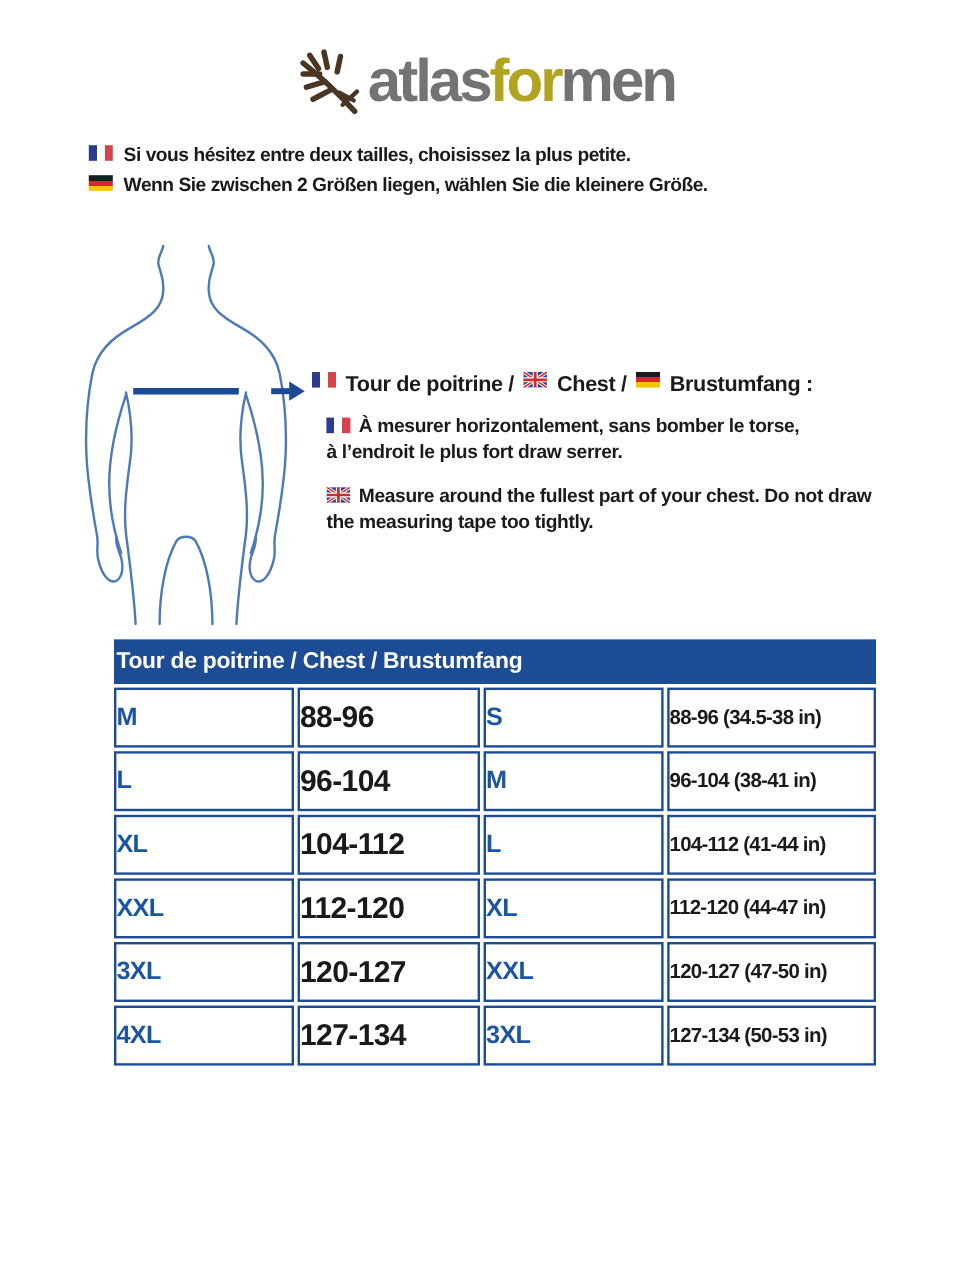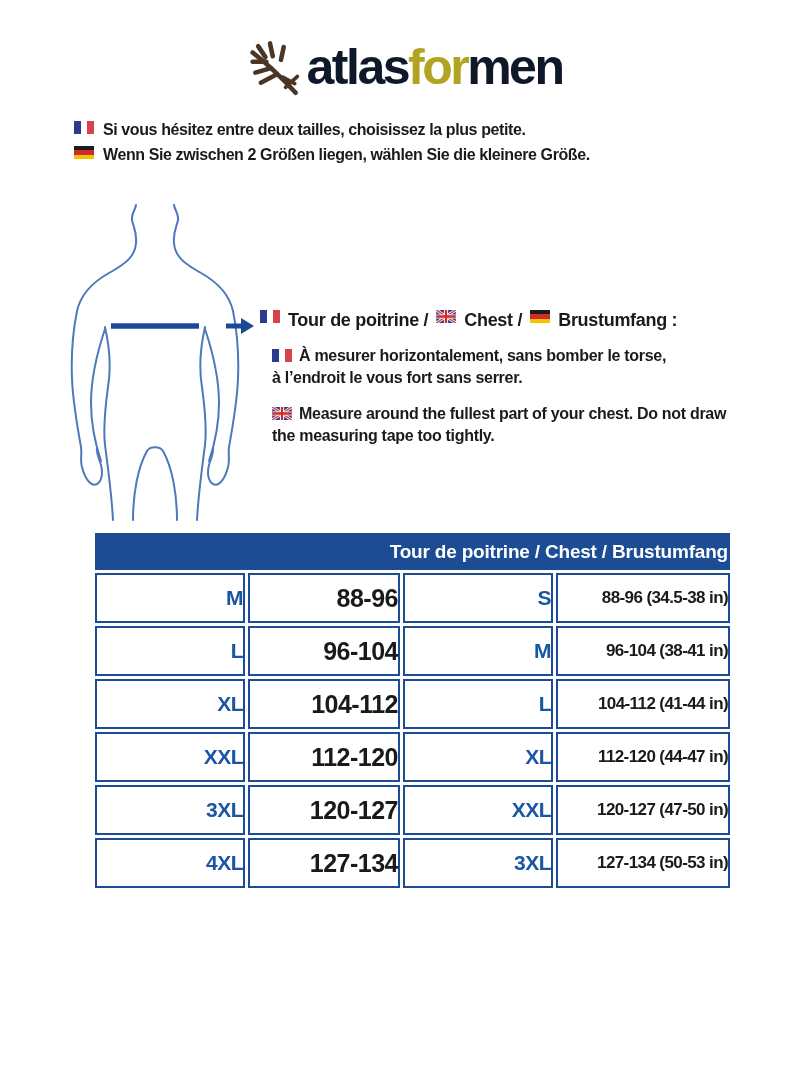--- a/index.html
+++ b/index.html
@@ -6,21 +6,21 @@
   .page {
     position:relative; width:800px; height:1070px; background:#ffffff;
     font-family:"Liberation Sans", sans-serif; color:#1a1a1a; overflow:hidden;
   }
 
   
   .logo { position:absolute; top:34px; left:0; width:100%;
           display:flex; justify-content:center; align-items:flex-start; gap:5px; }
   .logo-icon { width:64px; height:66px; margin-top:2px; }
   .logo-text { font-size:50px; font-weight:bold; letter-spacing:-2.5px; line-height:66px; white-space:nowrap; }
-  .logo-brown { color:#0f172a; }
+  .logo-brown { color:#737373; }
   .logo-olive { color:#b1a420; }
 
   
   .flag { width:20px; height:13px; display:inline-block; flex:0 0 auto; }
   .flag-fr { background:linear-gradient(to right,#2b3c8e 0 33%,#ffffff 33% 66%,#d8424b 66% 100%); }
   .flag-de { background:linear-gradient(to bottom,#1c1c1c 0 34%,#cf2b2b 34% 67%,#f2c300 67% 100%); }
   .flag-uk svg { display:block; width:20px; height:13px; }
   p .flag, .inline-flag { vertical-align:-1px; margin-right:7px; }
 
   
@@ -33,21 +33,21 @@
 
   
   .measure { position:absolute; left:260px; top:310px; width:505px; }
   .measure-heading { display:flex; align-items:flex-start; gap:8px; font-size:18px;
                      font-weight:bold; white-space:nowrap; letter-spacing:-0.3px; }
   .measure p { margin:14px 0 0 12px; font-size:16px; font-weight:bold;
                line-height:22px; letter-spacing:-0.3px; white-space:nowrap; }
 
   
   .size-table { position:absolute; left:92px; top:530px; border-collapse:separate; border-spacing:3px; }
-  .size-table th, .size-table td { border:2.5px solid #1c4d94; text-align:right; vertical-align:middle; padding:0; }
+  .size-table th, .size-table td { border:2.5px solid #1c4d94; text-align:left; vertical-align:middle; padding:0; }
   .title-cell { background:#1c4d94; border-color:#1c4d94; color:#ffffff;
                 font-size:19px; font-weight:bold; height:33px; letter-spacing:-0.2px; }
   .col-header { background:#e7e8f1; font-size:25px; font-weight:normal; height:50px; letter-spacing:-1px; }
   .size-table td { height:46px; background:#ffffff; }
   .size-cell  { color:#1a56a4; font-size:21px; font-weight:bold; letter-spacing:-0.5px; }
   .value-cell { color:#1a1a1a; font-size:25px; font-weight:bold; letter-spacing:-0.5px; }
   .value-cell.in { font-size:17px; letter-spacing:-0.6px; }
 </style>
 </head>
 <body>
@@ -119,21 +119,21 @@
             <path d="M0,0 L60,40 M60,0 L0,40" stroke="#cf2b2b" stroke-width="4"></path>
             <path d="M30,0 V40 M0,20 H60" stroke="#fff" stroke-width="13"></path>
             <path d="M30,0 V40 M0,20 H60" stroke="#cf2b2b" stroke-width="7"></path>
           </svg>
         </span>
       <span>Chest /</span>
       <span class="flag flag-de"></span>
       <span>Brustumfang :</span>
     </div>
 
-    <p><span class="flag flag-fr inline-flag"></span><span>À mesurer horizontalement, sans bomber le torse,</span><br><span>à l’endroit le vous fort sans serrer.</span></p>
+    <p><span class="flag flag-fr inline-flag"></span><span>À mesurer horizontalement, sans bomber le torse,</span><br><span>à l’endroit le plus fort draw serrer.</span></p>
 
     <p><span class="flag flag-uk inline-flag" style="display:inline-block;"><svg viewBox="0 0 60 40">
             <rect width="60" height="40" fill="#2b3c8e"></rect>
             <path d="M0,0 L60,40 M60,0 L0,40" stroke="#fff" stroke-width="9"></path>
             <path d="M0,0 L60,40 M60,0 L0,40" stroke="#cf2b2b" stroke-width="4"></path>
             <path d="M30,0 V40 M0,20 H60" stroke="#fff" stroke-width="13"></path>
             <path d="M30,0 V40 M0,20 H60" stroke="#cf2b2b" stroke-width="7"></path>
           </svg></span><span>Measure around the fullest part of your chest. Do not draw</span><br><span>the measuring tape too tightly.</span></p>
 
   </div>

